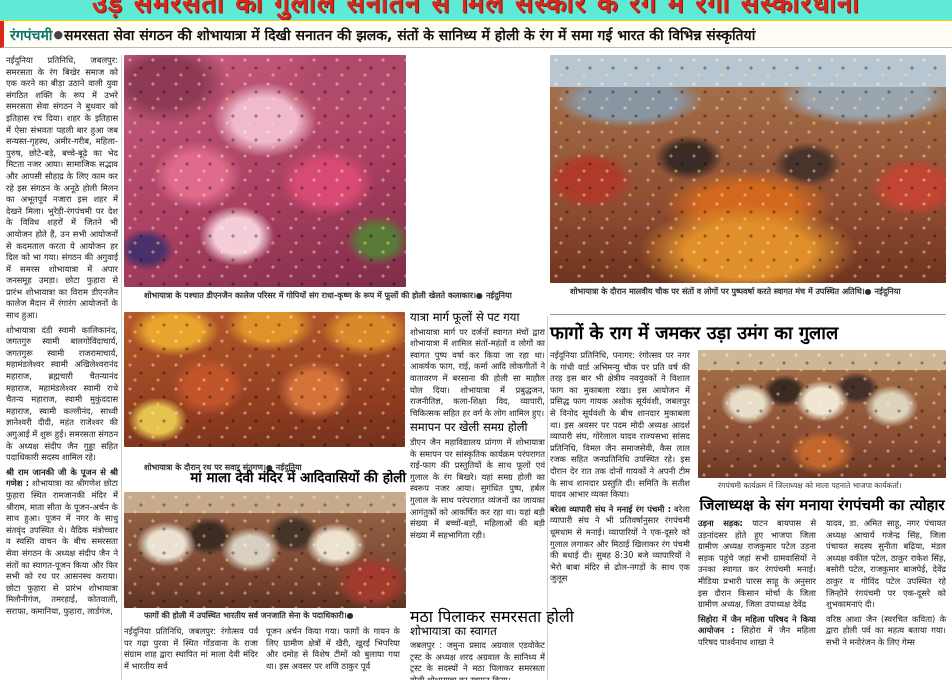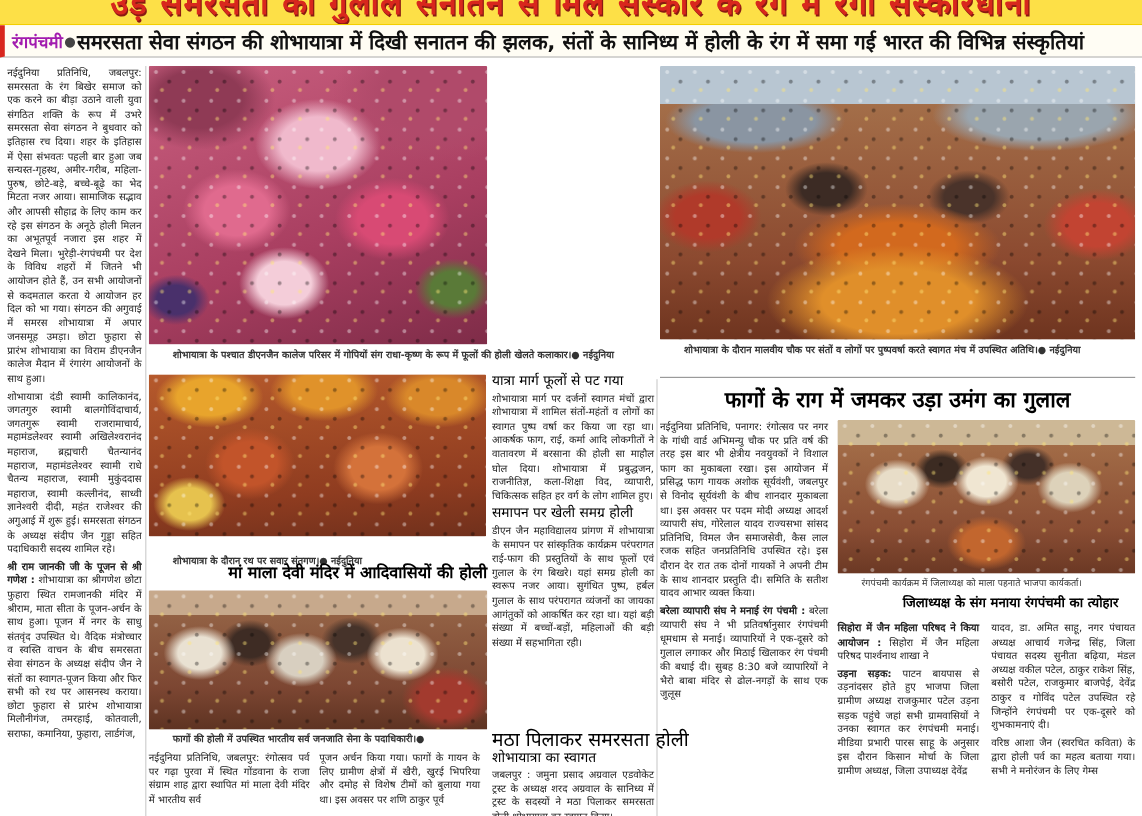--- a/index.html
+++ b/index.html
@@ -4,36 +4,36 @@
 <style>
   html,body{margin:0;padding:0;background:#e9e9e9;}
   .page{
     position:relative;width:952px;height:680px;margin:0 auto;
     background:#ffffff;overflow:hidden;
     font-family:"DejaVu Sans",sans-serif;color:#1a1a1a;
   }
   
   .banner{
     position:absolute;left:0;top:0;width:952px;height:20px;
-    background:#fde047;overflow:hidden;border-bottom:1px solid #f3cf00;
+    background:#5eead4;overflow:hidden;border-bottom:1px solid #f3cf00;
   }
   .banner-text{
     position:absolute;left:0;top:-17px;width:952px;text-align:center;
     font-size:27px;font-weight:bold;color:#d8271d;white-space:nowrap;
     text-shadow:1px 1px 0 #8a1a12;letter-spacing:1px;
   }
   
   .kicker{
     position:absolute;left:0;top:21px;width:952px;height:27px;
     background:#fffdf4;border-left:4px solid #d8271d;border-bottom:1px solid #b9b9b9;
     display:flex;align-items:center;box-sizing:border-box;padding-left:6px;
   }
-  .kicker-label{font-size:14px;font-weight:bold;color:#a21caf;}
+  .kicker-label{font-size:14px;font-weight:bold;color:#0f766e;}
   .kicker-bullet{font-size:11px;color:#444;margin:0 1px;}
-  .kicker-text{font-size:17px;font-weight:bold;color:#111;white-space:nowrap;}
+  .kicker-text{font-size:14px;font-weight:bold;color:#111;white-space:nowrap;}
   
   .body-col{
     position:absolute;font-size:8.3px;line-height:11.6px;text-align:justify;color:#222;
   }
   .body-col p{margin:0 0 3px 0;}
   .inline-bold{font-weight:bold;}
   .subhead{font-weight:normal;color:#000;white-space:nowrap;}
   .caption{
     position:absolute;font-size:8px;line-height:10px;color:#333;font-weight:bold;margin-left:20px;
   }
@@ -166,34 +166,34 @@
   <div class="body-col" style="left:266px;top:626px;width:134px;height:54px">
     <p>पूजन अर्चन किया गया। फागों के गायन के लिए ग्रामीण क्षेत्रों में खैरी, खुरई भिपरिया और दमोह से विशेष टीमों को बुलाया गया था। इस अवसर पर शणि ठाकुर पूर्व</p>
   </div>
 
   <div class="body-col" style="left:410px;top:610px;width:135px;height:70px">
     <div class="subhead" style="font-size:16px;line-height:14px">मठा पिलाकर समरसता होली</div>
     <div class="subhead" style="font-size:11.5px;line-height:14px;margin-bottom:2px">शोभायात्रा का स्वागत</div>
     <p>जबलपुर : जमुना प्रसाद अग्रवाल एडवोकेट ट्रस्ट के अध्यक्ष शरद अग्रवाल के सानिध्य में ट्रस्ट के सदस्यों ने मठा पिलाकर समरसता होली शोभायात्रा का स्वागत किया।</p>
   </div>
 
-  <div class="headline" style="left:550px;top:320px;width:396px;font-size:18px;text-align:center">फागों के राग में जमकर उड़ा उमंग का गुलाल</div>
+  <div class="headline" style="left:550px;top:320px;width:396px;font-size:18px;text-align:left">फागों के राग में जमकर उड़ा उमंग का गुलाल</div>
   <div class="body-col" style="left:550px;top:350px;width:140px;height:330px">
     <p>नईदुनिया प्रतिनिधि, पनागर: रंगोत्सव पर नगर के गांधी वार्ड अभिमन्यु चौक पर प्रति वर्ष की तरह इस बार भी क्षेत्रीय नवयुवकों ने विशाल फाग का मुकाबला रखा। इस आयोजन में प्रसिद्ध फाग गायक अशोक सूर्यवंशी, जबलपुर से विनोद सूर्यवंशी के बीच शानदार मुकाबला था। इस अवसर पर पदम मोदी अध्यक्ष आदर्श व्यापारी संघ, गोरेलाल यादव राज्यसभा सांसद प्रतिनिधि, विमल जैन समाजसेवी, कैस लाल रजक सहित जनप्रतिनिधि उपस्थित रहे। इस दौरान देर रात तक दोनों गायकों ने अपनी टीम के साथ शानदार प्रस्तुति दी। समिति के सतीश यादव आभार व्यक्त किया।</p>
     <p><span class="inline-bold">बरेला व्यापारी संघ ने मनाई रंग पंचमी :</span> <span>बरेला व्यापारी संघ ने भी प्रतिवर्षानुसार रंगपंचमी धूमधाम से मनाई। व्यापारियों ने एक-दूसरे को गुलाल लगाकर और मिठाई खिलाकर रंग पंचमी की बधाई दी। सुबह 8:30 बजे व्यापारियों ने भैरो बाबा मंदिर से ढोल-नगड़ों के साथ एक जुलूस</span></p>
   </div>
 
   <div class="photo ph-e" style="left:698px;top:350px;width:248px;height:128px">
     <div class="speckle"></div>
   </div>
   <div class="caption" style="left:698px;top:481px;width:248px;font-weight:normal;font-size:7.6px">रंगपंचमी कार्यक्रम में जिलाध्यक्ष को माला पहनाते भाजपा कार्यकर्ता।</div>
-  <div class="headline" style="left:684px;top:494px;width:248px;font-size:11px;text-align:right">जिलाध्यक्ष के संग मनाया रंगपंचमी का त्योहार</div>
+  <div class="headline" style="left:698px;top:494px;width:248px;font-size:15px;text-align:center">जिलाध्यक्ष के संग मनाया रंगपंचमी का त्योहार</div>
 
   <div class="body-col" style="left:698px;top:518px;width:118px;height:162px">
+    <p><span class="inline-bold">उड़ना सड़क:</span> <span>पाटन बायपास से उड़नांदसर होते हुए भाजपा जिला ग्रामीण अध्यक्ष राजकुमार पटेल उड़ना सड़क पहुंचे जहां सभी ग्रामवासियों ने उनका स्वागत कर रंगपंचमी मनाई। मीडिया प्रभारी पारस साहू के अनुसार इस दौरान किसान मोर्चा के जिला ग्रामीण अध्यक्ष, जिला उपाध्यक्ष देवेंद्र</span></p>
     <p><span class="inline-bold">सिहोरा में जैन महिला परिषद ने किया आयोजन :</span> <span>सिहोरा में जैन महिला परिषद पार्श्वनाथ शाखा ने</span></p>
-    <p><span class="inline-bold">उड़ना सड़क:</span> <span>पाटन बायपास से उड़नांदसर होते हुए भाजपा जिला ग्रामीण अध्यक्ष राजकुमार पटेल उड़ना सड़क पहुंचे जहां सभी ग्रामवासियों ने उनका स्वागत कर रंगपंचमी मनाई। मीडिया प्रभारी पारस साहू के अनुसार इस दौरान किसान मोर्चा के जिला ग्रामीण अध्यक्ष, जिला उपाध्यक्ष देवेंद्र</span></p>
   </div>
   <div class="body-col" style="left:826px;top:518px;width:120px;height:162px">
     <p>यादव, डा. अमित साहू, नगर पंचायत अध्यक्ष आचार्य गजेन्द्र सिंह, जिला पंचायत सदस्य सुनीता बढ़िया, मंडल अध्यक्ष वकील पटेल, ठाकुर राकेश सिंह, बसोरी पटेल, राजकुमार बाजपेई, देवेंद्र ठाकुर व गोविंद पटेल उपस्थित रहे जिन्होंने रंगपंचमी पर एक-दूसरे को शुभकामनाएं दी।</p>
     <p>वरिष्ठ आशा जैन (स्वरचित कविता) के द्वारा होली पर्व का महत्व बताया गया। सभी ने मनोरंजन के लिए गेम्स</p>
   </div>
 
 </div>
 
 </body></html>

